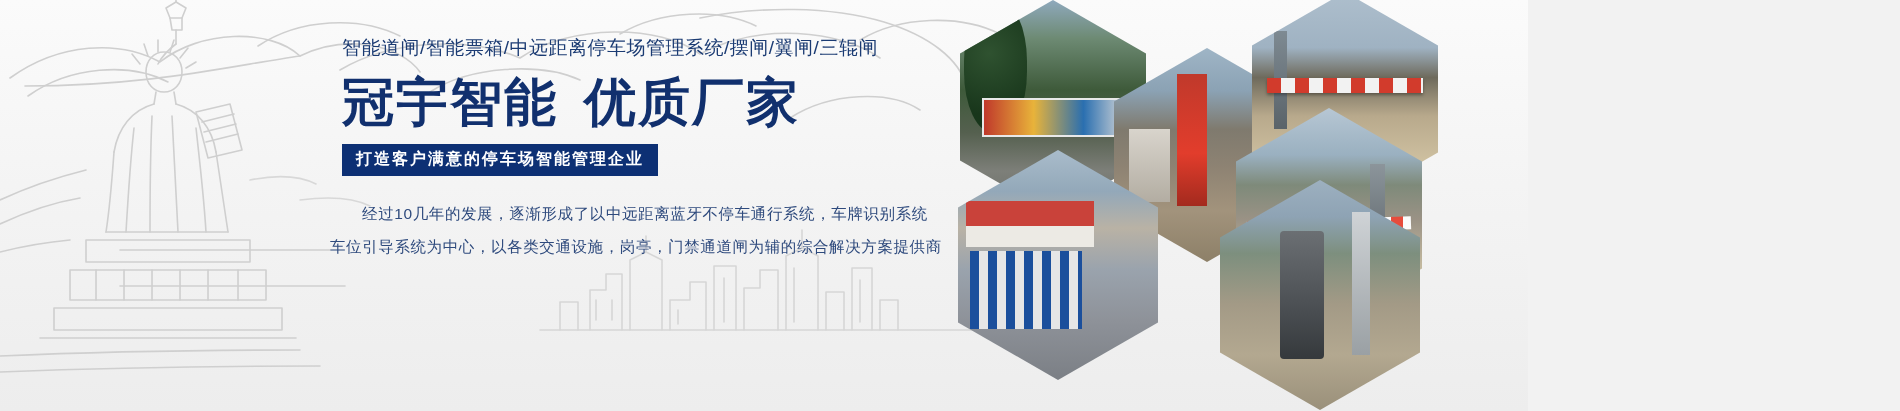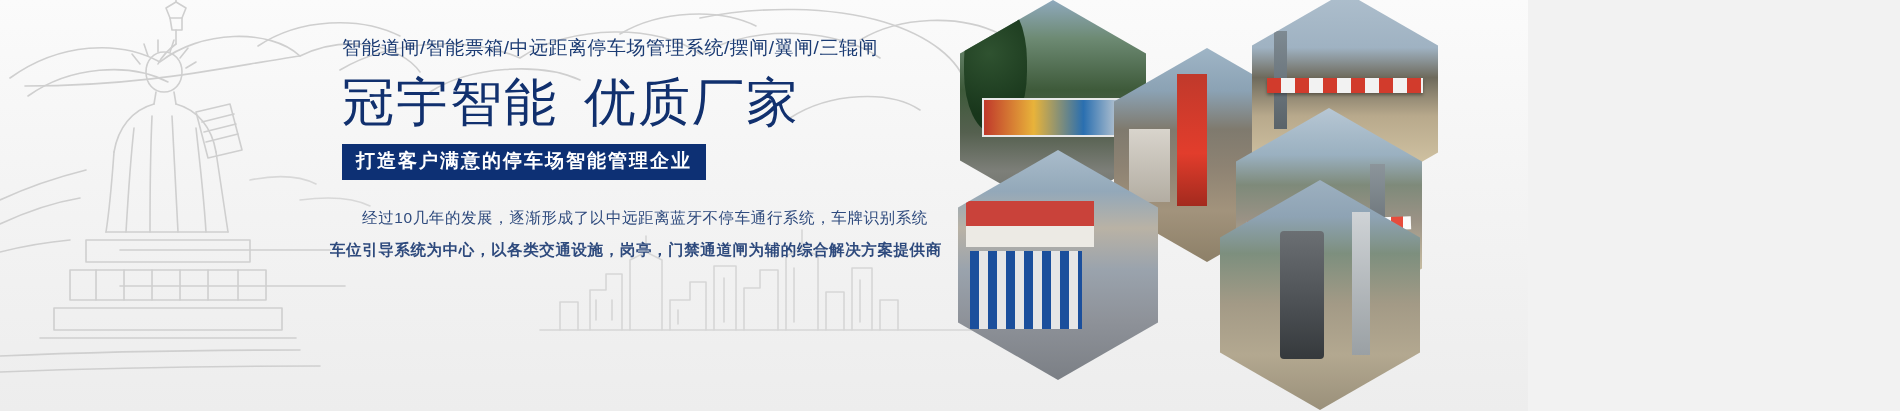--- a/index.html
+++ b/index.html
@@ -30,50 +30,50 @@
     font-size:19px;
     letter-spacing:.5px;
     color:#1b3b73;
     white-space:nowrap;
     line-height:1;
     padding-left:12px;
   }
   .headline {
     margin-top:18px;
     font-size:52px;
-    font-weight:normal;
+    font-weight:bold;
     letter-spacing:2px;
     color:#11306e;
     line-height:1.05;
     white-space:nowrap;
     padding-left:12px;
   }
   .headline .gap { display:inline-block; width:26px; }
   .ribbon {
     display:inline-block;
     margin-top:14px; margin-left:12px;
     background:#0d3074;
     color:#ffffff;
-    font-size:19px;
+    font-size:16px;
     font-weight:bold;
     letter-spacing:2px;
     padding:7px 14px 9px 14px;
     line-height:1.05;
     white-space:nowrap;
   }
   .paragraph {
     margin-top:22px;
     color:#2e4a7d;
     font-size:15.5px;
     line-height:2.1;
     letter-spacing:.6px;
     white-space:nowrap;
   }
   .paragraph .pline1 { display:block; padding-left:10px;text-align:center; }
-  .paragraph .pline2 { display:block; padding-left:0px;font-weight:bold; }
+  .paragraph .pline2 { display:block; padding-left:0px; }
 
   
   .collage { position:absolute; left:930px; top:0; width:700px; height:411px; z-index:4; }
   .hex {
     position:absolute;
     clip-path:polygon(50% 0%,100% 25%,100% 75%,50% 100%,0% 75%,0% 25%);
     overflow:hidden;
   }
   .hex .ph { position:absolute; inset:0; }
 

